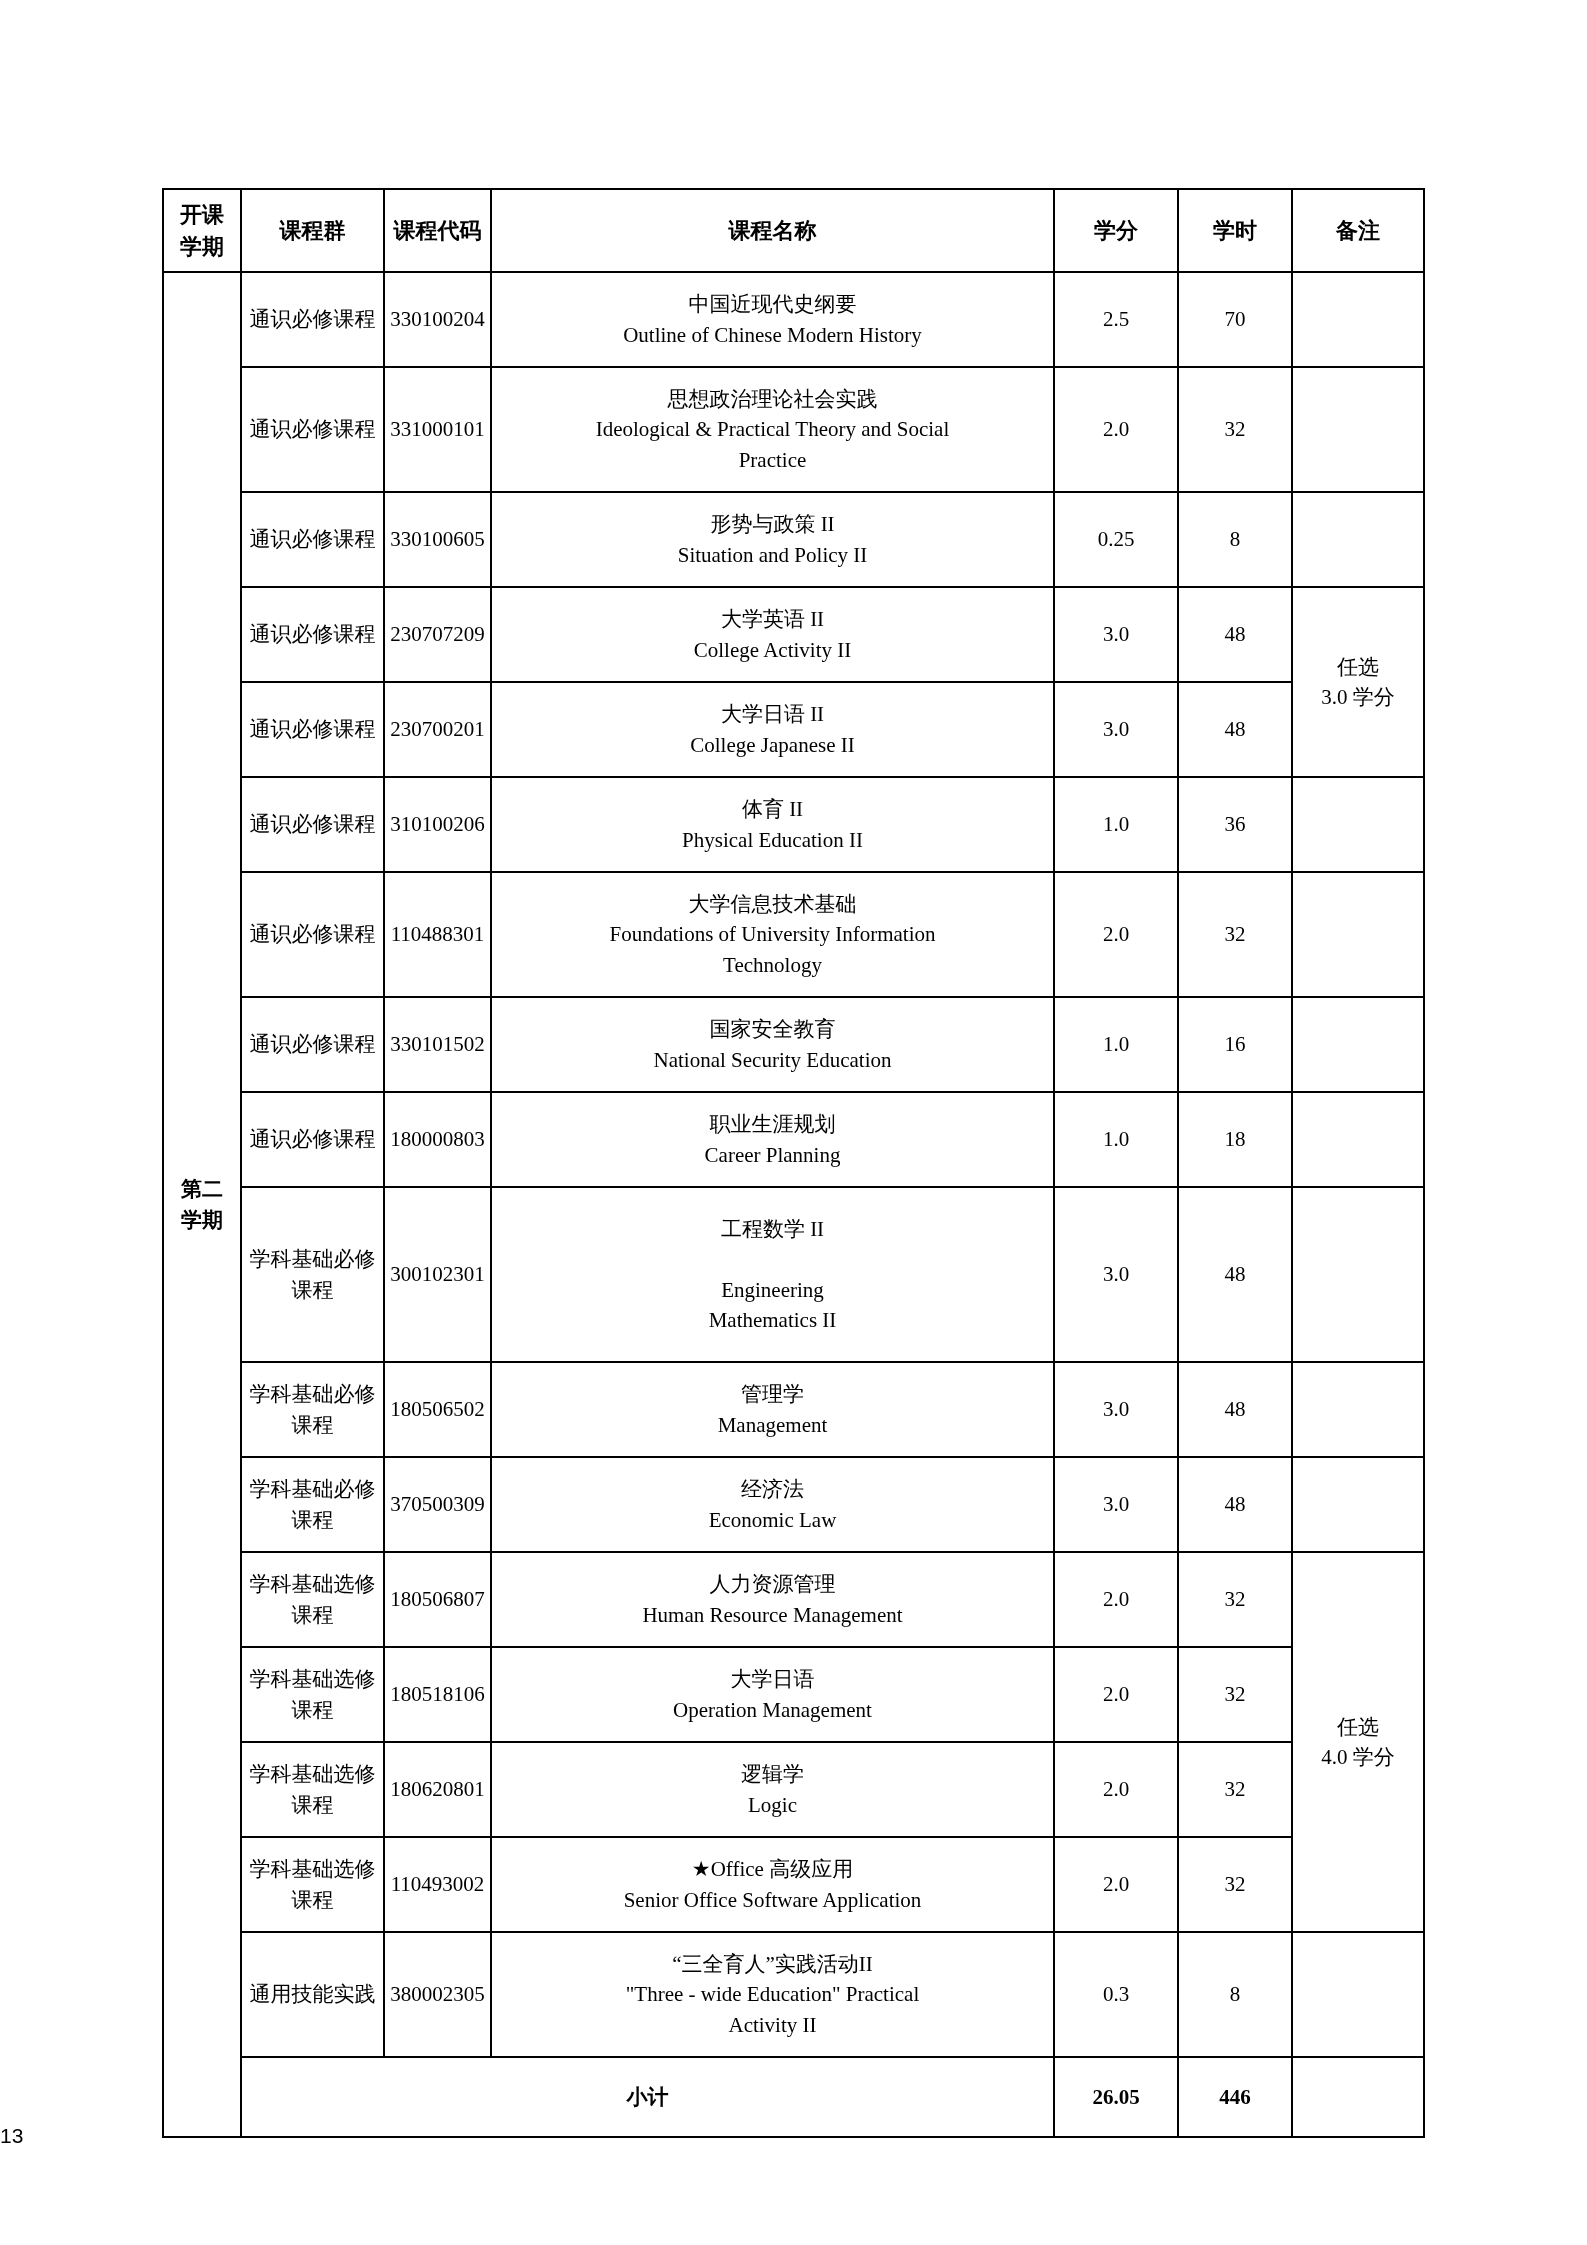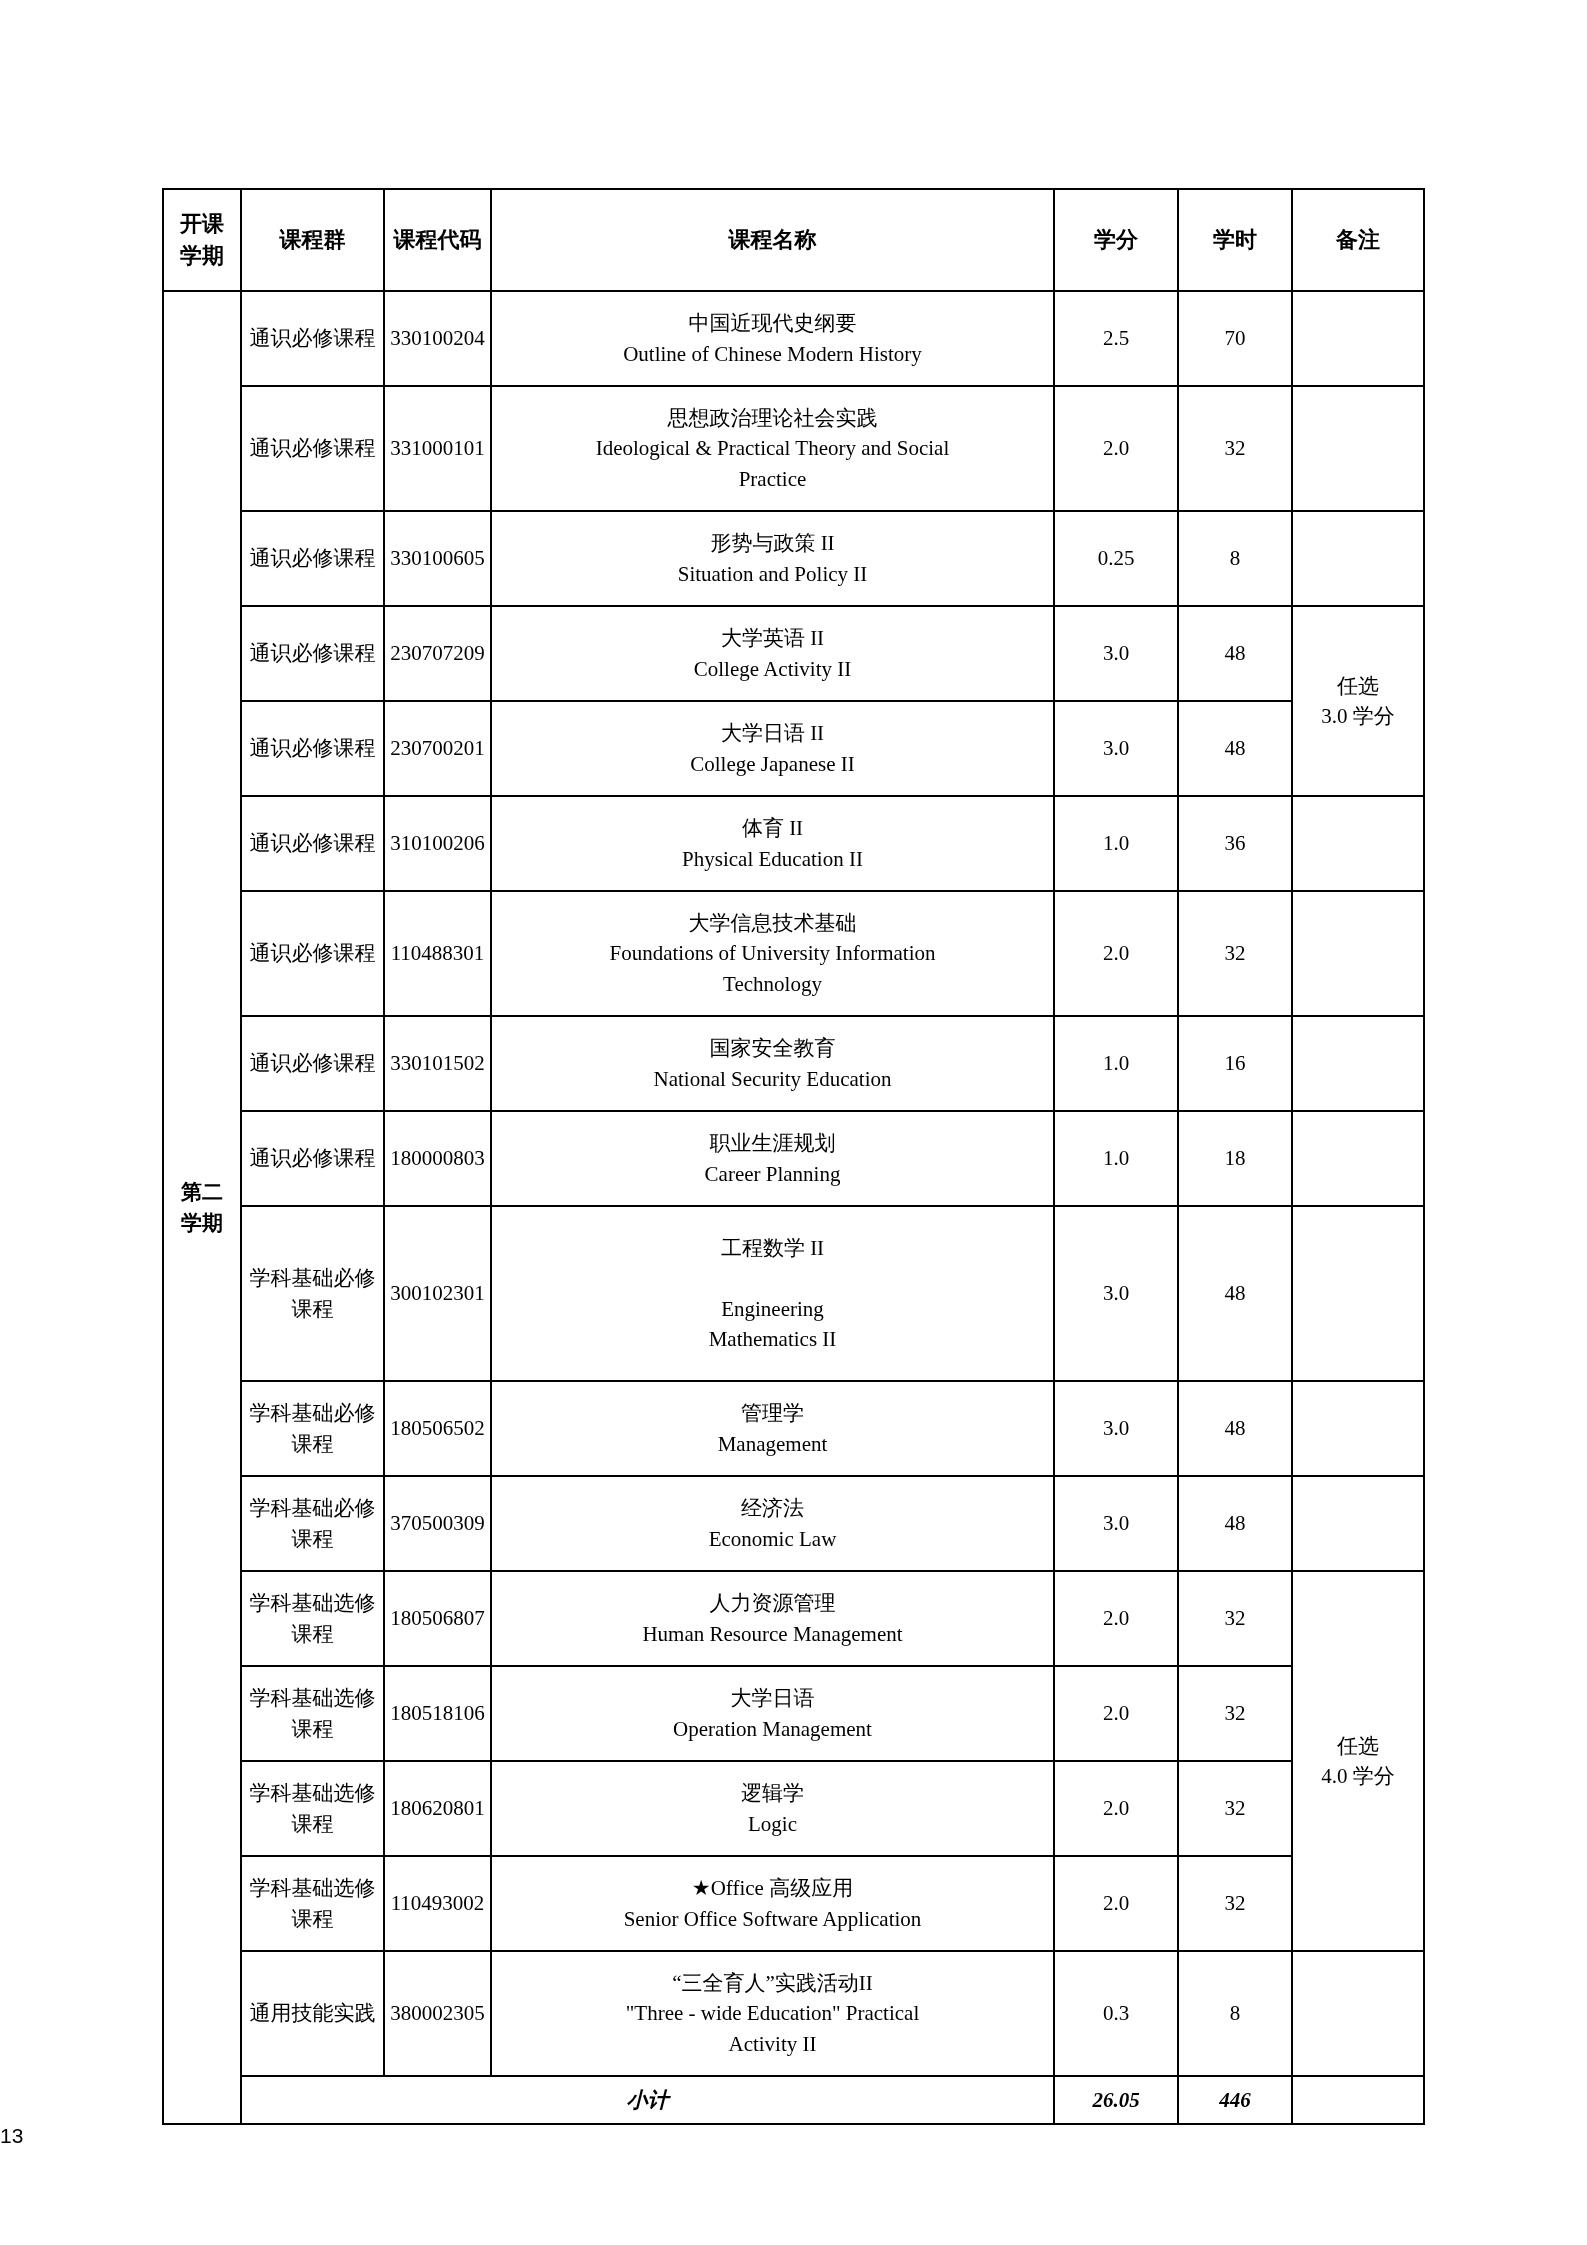--- a/index.html
+++ b/index.html
@@ -32,25 +32,25 @@
     line-height: 1.45;
     padding: 4px 4px;
     box-sizing: border-box;
     overflow: hidden;
   }
   table.curriculum th {
     font-weight: bold;
     font-size: 22px;
     white-space: pre-line;
   }
-  tr.hdr  { height: 102px; }
+  tr.hdr  { height: 83px; }
   tr.rh2  { height: 95px; }
   tr.rh3  { height: 125px; }
   tr.rh4  { height: 175px; }
-  tr.rhs  { height: 48px; font-style: italic; }
+  tr.rhs  { height: 80px; }
   td.semester {
     font-weight: bold;
     font-size: 22px;
     white-space: pre-line;
   }
   td.name {
     text-align: left;
     padding-left: 10px;
     padding-right: 8px;
   }

